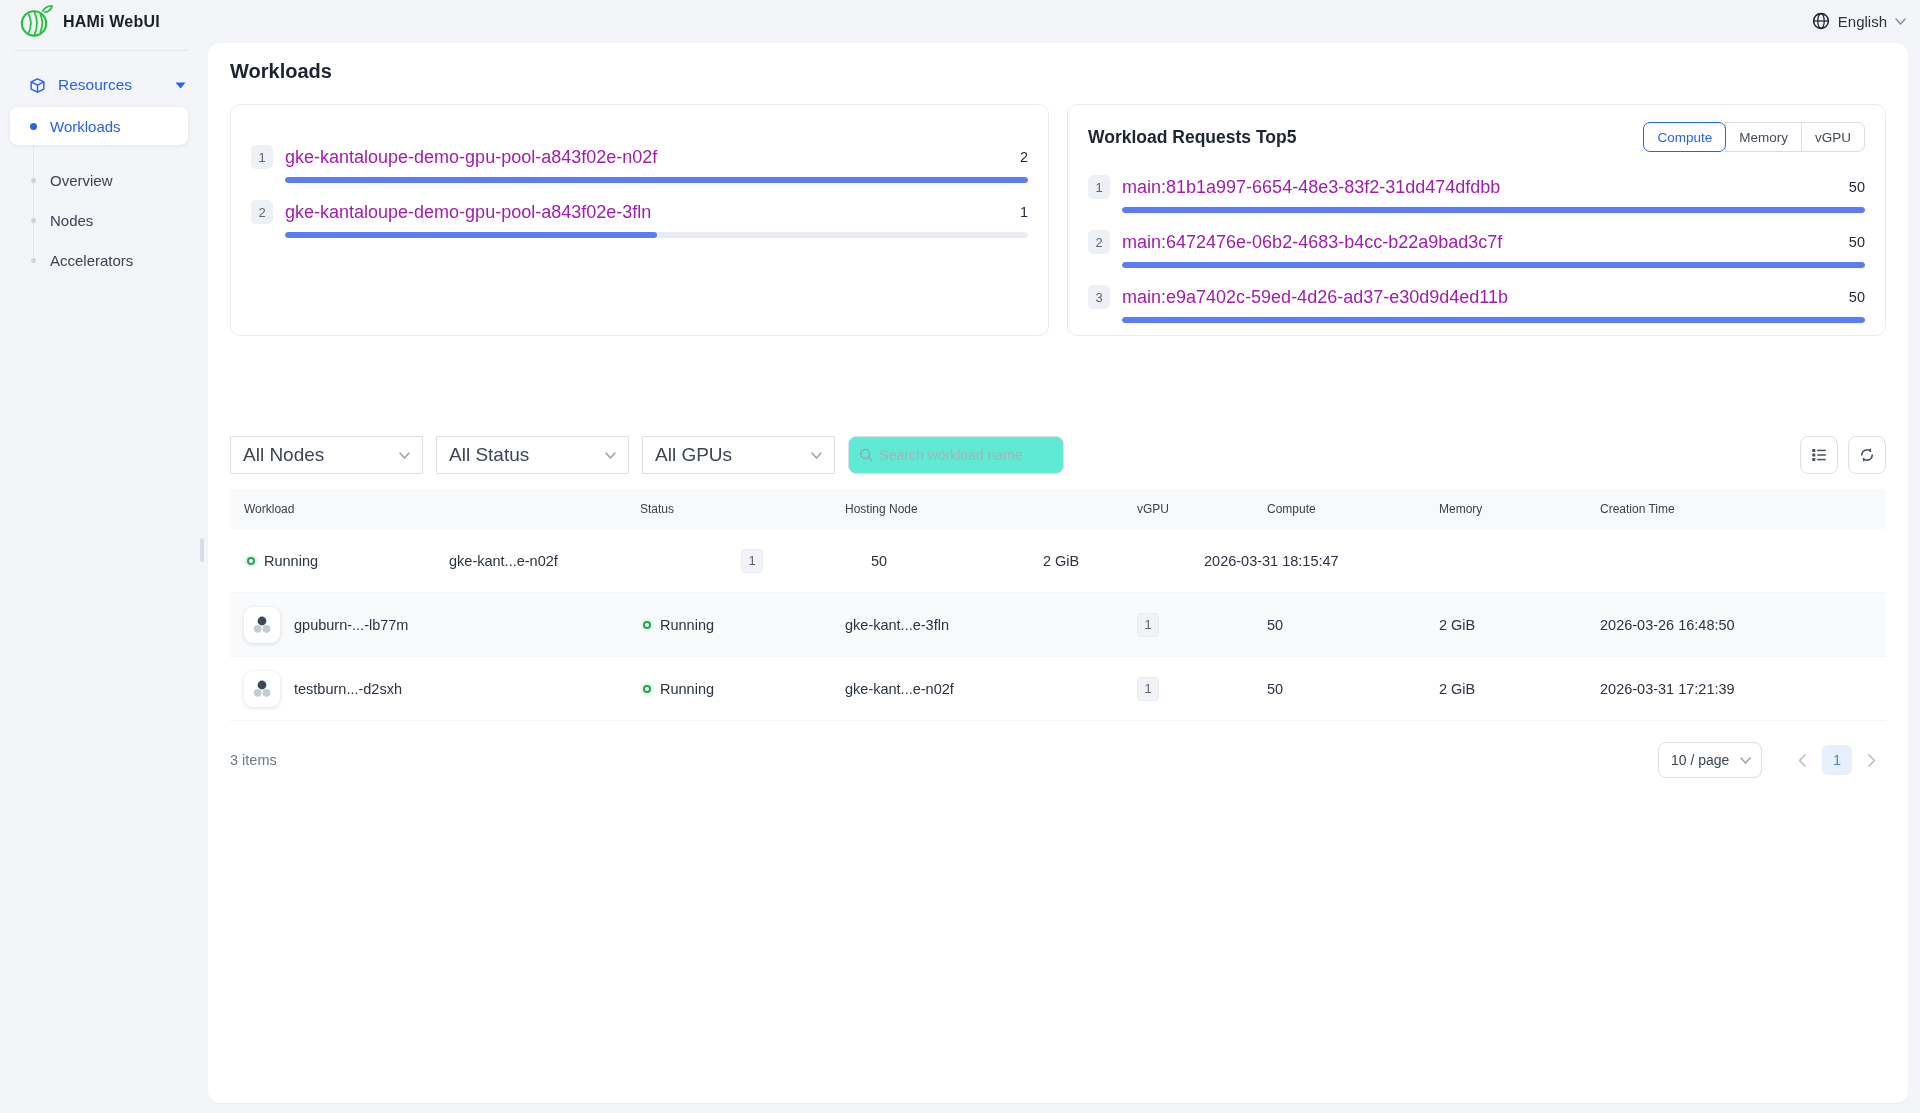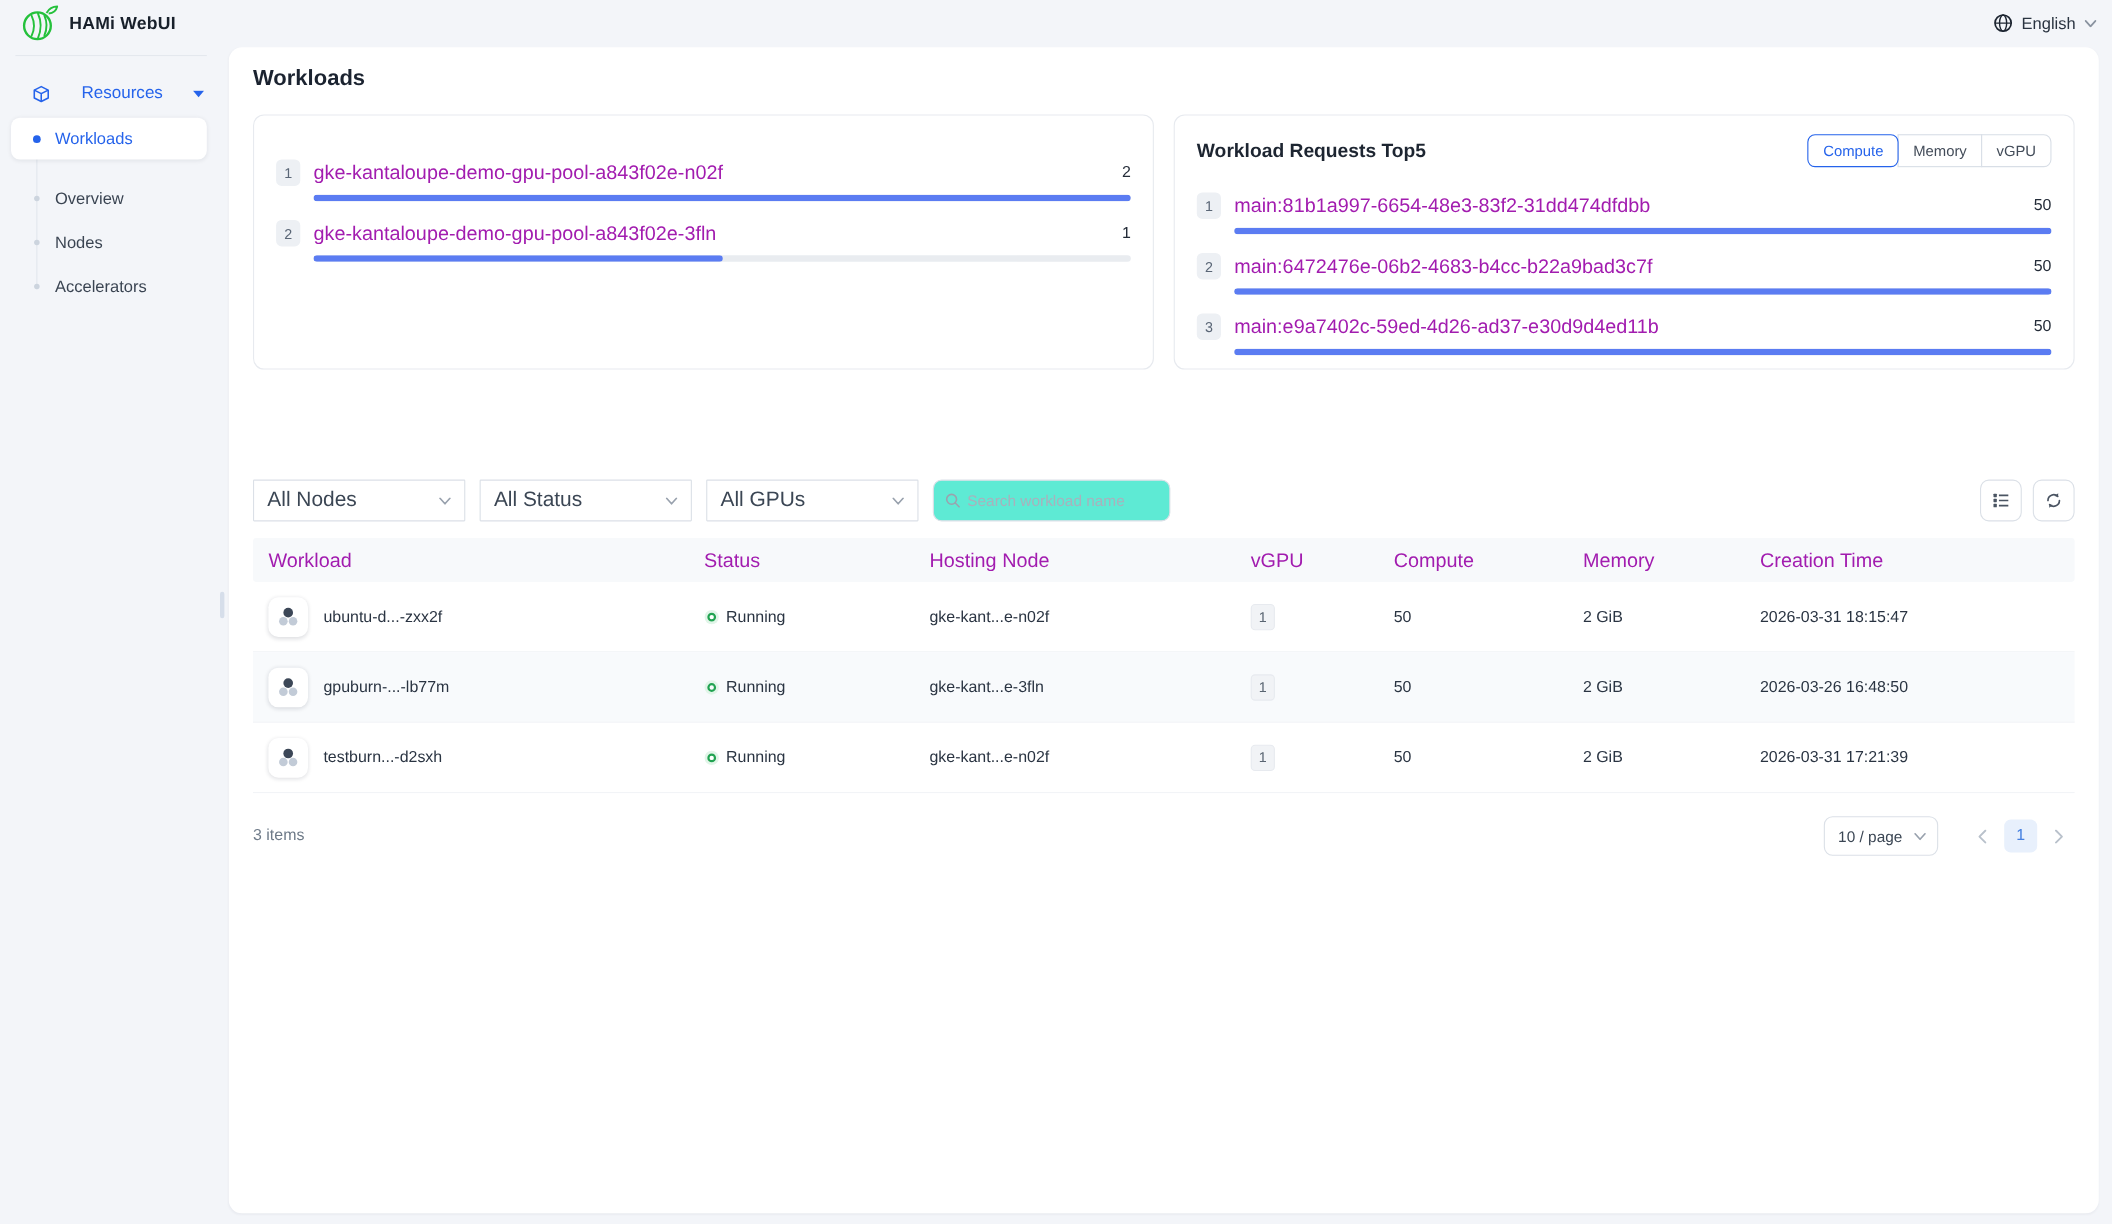--- a/index.html
+++ b/index.html
@@ -16,21 +16,21 @@
   .topbar { position:absolute; top:0; left:0; right:0; height:43px; }
   .brand { position:absolute; left:18px; top:4px; display:flex; align-items:center; gap:10px; }
   .brand-title { font-size:16px; font-weight:700; color:#18202b; letter-spacing:.2px; }
   .lang { position:absolute; right:14px; top:6px; height:30px; display:flex; align-items:center; gap:8px; cursor:pointer; }
   .lang-label { font-size:15px; color:#2a3441; }
 
   
   .sidebar { position:absolute; top:43px; left:0; width:204px; bottom:0; }
   .sidebar-divider { border:none; border-top:1px solid #e4e8ee; margin:7px 16px 0 14px; }
   .side-section { display:flex; align-items:center; height:44px; padding:0 18px 0 28px; margin-top:12px; cursor:pointer; }
-  .side-section-label { margin-left:27px; font-size:15.5px; font-weight:500; color:#2563eb; }
+  .side-section-label { margin-left:11px; font-size:15.5px; font-weight:500; color:#2563eb; }
   .side-section .caret { margin-left:auto; }
   .side-menu { position:relative; height:230px; }
   .side-rail { position:absolute; left:33px; top:18px; height:138px; width:0; border-left:1px solid #e2e7ee; }
   .side-item { position:absolute; left:10px; right:16px; height:38px; display:flex; align-items:center; padding-left:40px;
                font-size:15px; color:#3a4452; cursor:pointer; border-radius:8px; }
   .side-item .dot { position:absolute; left:21px; width:5px; height:5px; border-radius:50%; background:#ccd4de; }
   .side-item.active { background:#ffffff; color:#2563eb; box-shadow:0 1px 4px rgba(15,23,42,.08); }
   .side-item.active .dot { width:7px; height:7px; left:20px; background:#2563eb; }
   .side-item:nth-of-type(1){ top:14px; } .side-item:nth-of-type(2){ top:54px; }
   .side-item:nth-of-type(3){ top:94px; } .side-item:nth-of-type(4){ top:134px; }
@@ -71,21 +71,21 @@
                align-items:center; padding:0 10px; gap:6px; }
   .searchbox input { border:none; outline:none; width:100%; font-size:14px; color:#3b4654; font-family:inherit; background:transparent; }
   .searchbox input::placeholder { color:#a9b1bc; }
   .icon-btns { margin-left:auto; display:flex; gap:10px; }
   .icon-btn { width:38px; height:38px; border:1px solid #dbe0e7; border-radius:8px; background:#fff; display:flex;
               align-items:center; justify-content:center; cursor:pointer; }
 
   
   .table { margin:15px 22px 0; }
   .thead { display:flex; align-items:center; height:40px; background:#f7f9fb; border-radius:3px; }
-  .th { font-size:18px; color:#a21caf; padding-left:14px; }
+  .th { font-size:12px; color:#404040; padding-left:14px; }
   .trow { display:flex; align-items:center; height:64px; border-bottom:1px solid #f2f4f7; cursor:pointer; }
   .trow.alt { background:#f8fafc; }
   .td { padding-left:14px; font-size:14.5px; color:#2a3442; display:flex; align-items:center; }
   .c-workload { width:396px; } .c-status { width:205px; } .c-node { width:292px; }
   .c-vgpu { width:130px; } .c-compute { width:172px; } .c-memory { width:161px; } .c-created { flex:1; }
   .pod-box { width:36px; height:36px; border-radius:9px; background:#fff; box-shadow:0 1px 4px rgba(15,23,42,.14);
              display:flex; align-items:center; justify-content:center; margin-right:14px; flex:none; }
   .status-dot { width:8px; height:8px; border-radius:50%; border:2.5px solid #21a351; box-shadow:0 0 0 2.5px #e1f5e8;
                 margin:0 9px 0 3px; flex:none; }
   .vgpu-badge { min-width:22px; height:24px; padding:0 5px; border-radius:4px; background:#f1f3f6; border:1px solid #e7eaef;
@@ -294,30 +294,20 @@
         <div class="th c-workload">Workload</div>
         <div class="th c-status">Status</div>
         <div class="th c-node">Hosting Node</div>
         <div class="th c-vgpu">vGPU</div>
         <div class="th c-compute">Compute</div>
         <div class="th c-memory">Memory</div>
         <div class="th c-created">Creation Time</div>
       </div>
 
       <div class="trow">
-        <div class="td c-workload">
-          <span class="pod-box">
-            <svg width="22" height="22" viewBox="0 0 22 22">
-              <circle cx="11" cy="7" r="4.4" fill="#3c4757"></circle>
-              <circle cx="6.6" cy="14.8" r="3.9" fill="#c2cbd7"></circle>
-              <circle cx="15.4" cy="14.8" r="3.9" fill="#c2cbd7"></circle>
-            </svg>
-          </span>
-          <span>ubuntu-d...-zxx2f</span>
-        </div>
         <div class="td c-status">
           <span class="status-dot"></span>
           <span>Running</span>
         </div>
         <div class="td c-node">gke-kant...e-n02f</div>
         <div class="td c-vgpu">
             <span class="vgpu-badge">1</span>
           </div>
         <div class="td c-compute">50</div>
         <div class="td c-memory">2 GiB</div>

